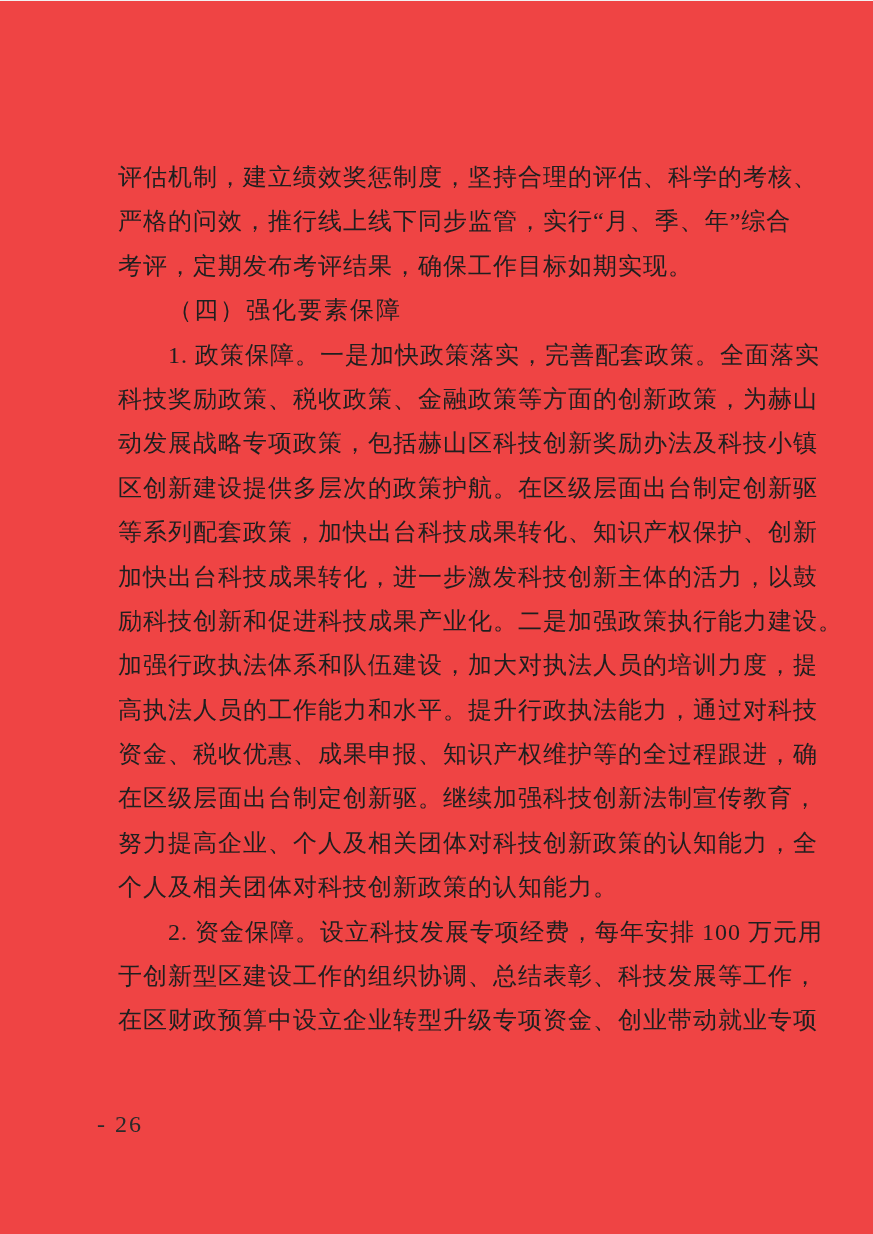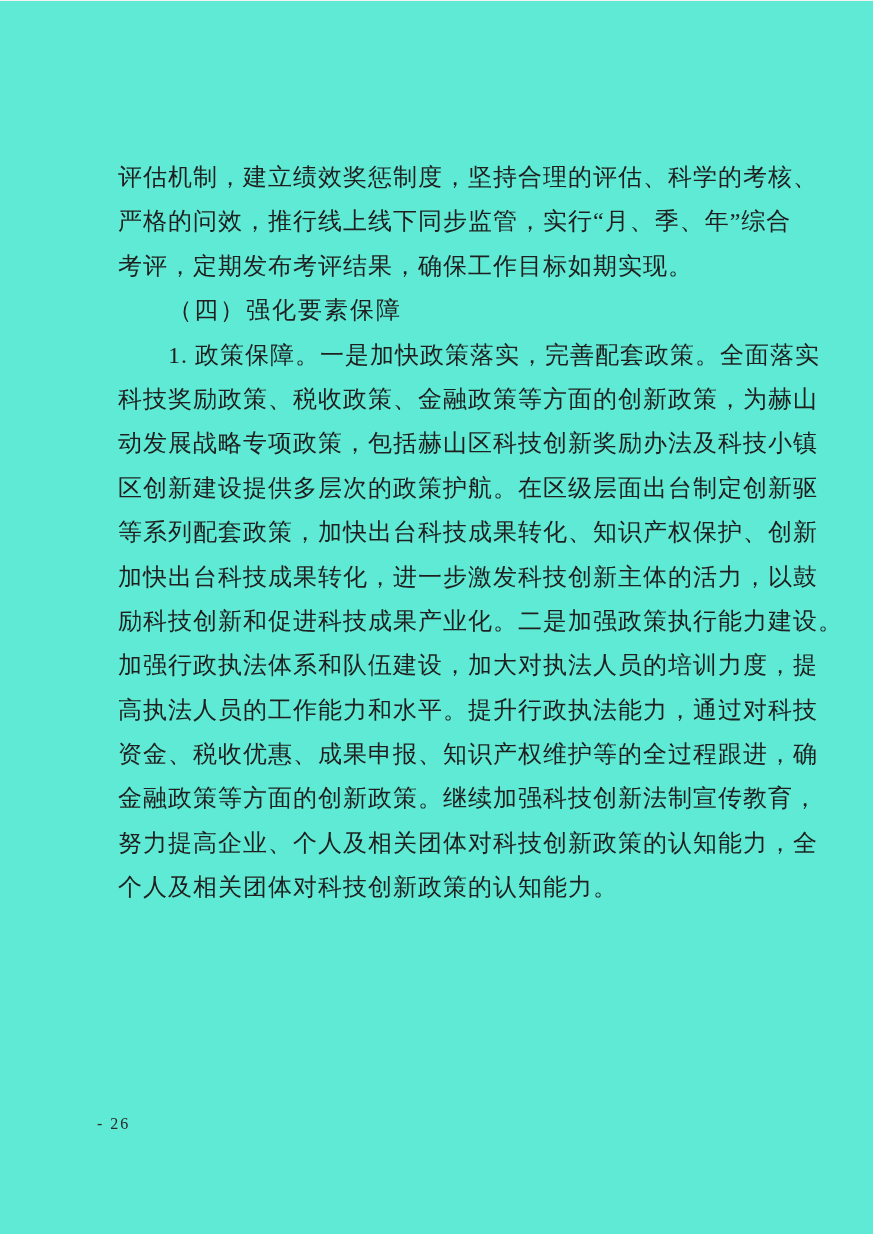--- a/index.html
+++ b/index.html
@@ -13,21 +13,21 @@
     position: relative;
     overflow: hidden;
     font-family: "Liberation Serif", "DejaVu Serif", serif;
   }
   .page {
     position: absolute;
     left: 0;
     top: 0;
     width: 873px;
     height: 1234px;
-    background: #5eead4;
+    background: #ef4444;
     border-top: 1px solid #f2f2f2;
   }
   .body-text {
     position: absolute;
     left: 118px;
     top: 154px;
     width: 690px;
     color: #1f1f1f;
     font-size: 24px;
     letter-spacing: 1px;
@@ -41,21 +41,21 @@
     padding-left: 50px;
   }
   .heading {
     font-weight: normal;
     letter-spacing: 2px;
   }
   .footer {
     position: absolute;
     left: 97px;
     top: 1110px;
-    font-size: 16px;
+    font-size: 24px;
     line-height: 26px;
     color: #2a2a2a;
     letter-spacing: 2px;
     white-space: nowrap;
   }
 </style>
 </head>
 <body>
 
 <div class="page">
@@ -74,23 +74,28 @@
       <div class="line indent">1. 政策保障。一是加快政策落实，完善配套政策。全面落实</div>
       <div class="line">科技奖励政策、税收政策、金融政策等方面的创新政策，为赫山</div>
       <div class="line">动发展战略专项政策，包括赫山区科技创新奖励办法及科技小镇</div>
       <div class="line">区创新建设提供多层次的政策护航。在区级层面出台制定创新驱</div>
       <div class="line">等系列配套政策，加快出台科技成果转化、知识产权保护、创新</div>
       <div class="line">加快出台科技成果转化，进一步激发科技创新主体的活力，以鼓</div>
       <div class="line">励科技创新和促进科技成果产业化。二是加强政策执行能力建设。</div>
       <div class="line">加强行政执法体系和队伍建设，加大对执法人员的培训力度，提</div>
       <div class="line">高执法人员的工作能力和水平。提升行政执法能力，通过对科技</div>
       <div class="line">资金、税收优惠、成果申报、知识产权维护等的全过程跟进，确</div>
-      <div class="line">金融政策等方面的创新政策。继续加强科技创新法制宣传教育，</div>
+      <div class="line">在区级层面出台制定创新驱。继续加强科技创新法制宣传教育，</div>
       <div class="line">努力提高企业、个人及相关团体对科技创新政策的认知能力，全</div>
       <div class="line">个人及相关团体对科技创新政策的认知能力。</div>
     </div>
 
+    <div>
+      <div class="line indent">2. 资金保障。设立科技发展专项经费，每年安排 100 万元用</div>
+      <div class="line">于创新型区建设工作的组织协调、总结表彰、科技发展等工作，</div>
+      <div class="line">在区财政预算中设立企业转型升级专项资金、创业带动就业专项</div>
+    </div>
 
   </div>
 
   <div class="footer">- 26</div>
 
 </div>
 
 </body></html>

